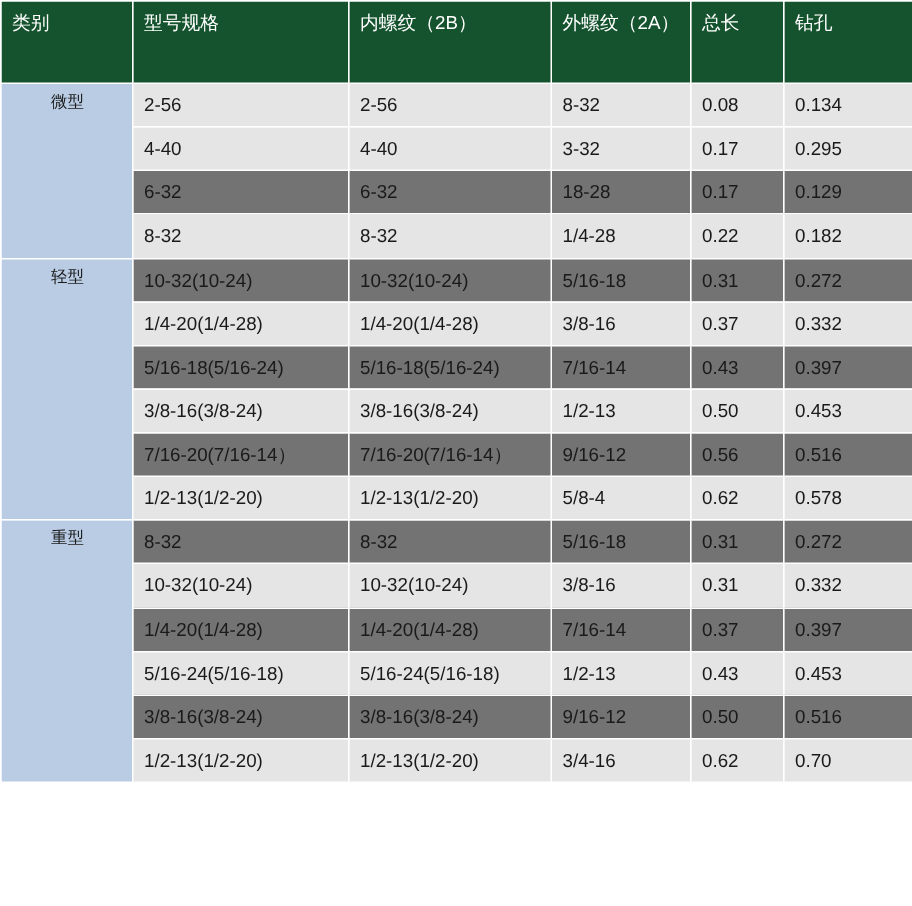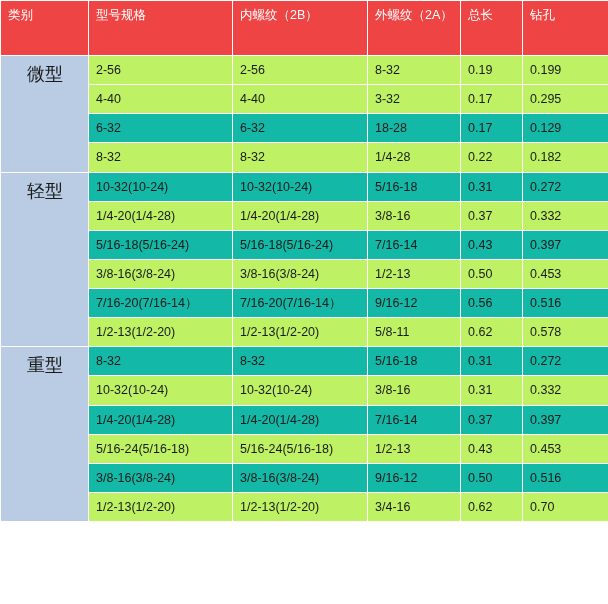--- a/index.html
+++ b/index.html
@@ -22,36 +22,36 @@
   table.spec-table td, table.spec-table th {
     border: 1px solid #ffffff;
     padding: 5px 6px 5px 7px;
     vertical-align: top;
     text-align: left;
     font-weight: normal;
     line-height: 1.45;
     word-break: break-word;
   }
   thead th {
-    background: #ef4444;
+    background: #14532d;
     color: #ffffff;
     font-weight: bold;
     height: 44px;
     vertical-align: top;
   }
   td.cat-cell {
     background: #b9cce4;
     text-align: center;
     vertical-align: top;
     padding-top: 8px;
-    font-size: 18px;
+    font-size: 11px;
     margin-left: 34px;
   }
-  tr.band-a td.data-cell { background: #bef264; }
-  tr.band-b td.data-cell { background: #14b8a6; }
+  tr.band-a td.data-cell { background: #e5e5e5; }
+  tr.band-b td.data-cell { background: #737373; }
   .col-0 { width: 88px; }
   .col-1 { width: 144px; }
   .col-2 { width: 135px; }
   .col-3 { width: 93px; }
   .col-4 { width: 62px; }
   .col-5 { width: 86px; }
   .cat-label {
     display: block;
     width: 2em;
     margin: 0 auto;
@@ -82,22 +82,22 @@
   </thead>
   <tbody>
 
     <tr class="band-a">
       <td class="cat-cell" rowspan="4">
           <span class="cat-label">微型</span>
         </td>
       <td class="data-cell">2-56</td>
       <td class="data-cell">2-56</td>
       <td class="data-cell">8-32</td>
-      <td class="data-cell">0.19</td>
-      <td class="data-cell">0.199</td>
+      <td class="data-cell">0.08</td>
+      <td class="data-cell">0.134</td>
     </tr>
     <tr class="band-a">
       <td class="data-cell">4-40</td>
       <td class="data-cell">4-40</td>
       <td class="data-cell">3-32</td>
       <td class="data-cell">0.17</td>
       <td class="data-cell">0.295</td>
     </tr>
     <tr class="band-b">
       <td class="data-cell">6-32</td>
@@ -148,21 +148,21 @@
     <tr class="band-b">
       <td class="data-cell">7/16-20(7/16-14）</td>
       <td class="data-cell">7/16-20(7/16-14）</td>
       <td class="data-cell">9/16-12</td>
       <td class="data-cell">0.56</td>
       <td class="data-cell">0.516</td>
     </tr>
     <tr class="band-a">
       <td class="data-cell">1/2-13(1/2-20)</td>
       <td class="data-cell">1/2-13(1/2-20)</td>
-      <td class="data-cell">5/8-11</td>
+      <td class="data-cell">5/8-4</td>
       <td class="data-cell">0.62</td>
       <td class="data-cell">0.578</td>
     </tr>
 
     <tr class="band-b">
       <td class="cat-cell" rowspan="6">
           <span class="cat-label">重型</span>
         </td>
       <td class="data-cell">8-32</td>
       <td class="data-cell">8-32</td>

